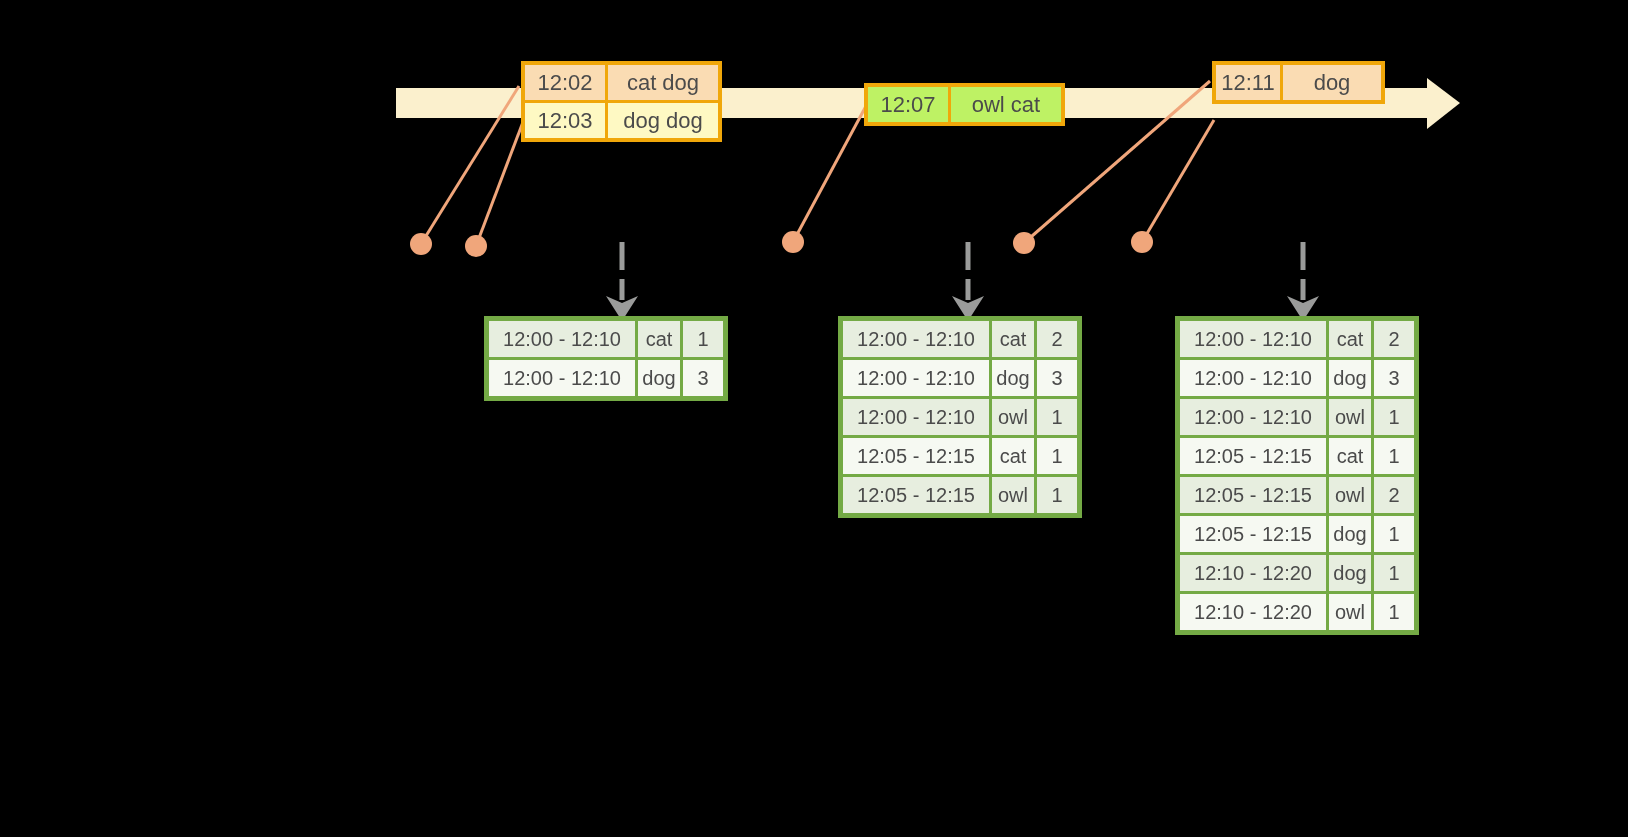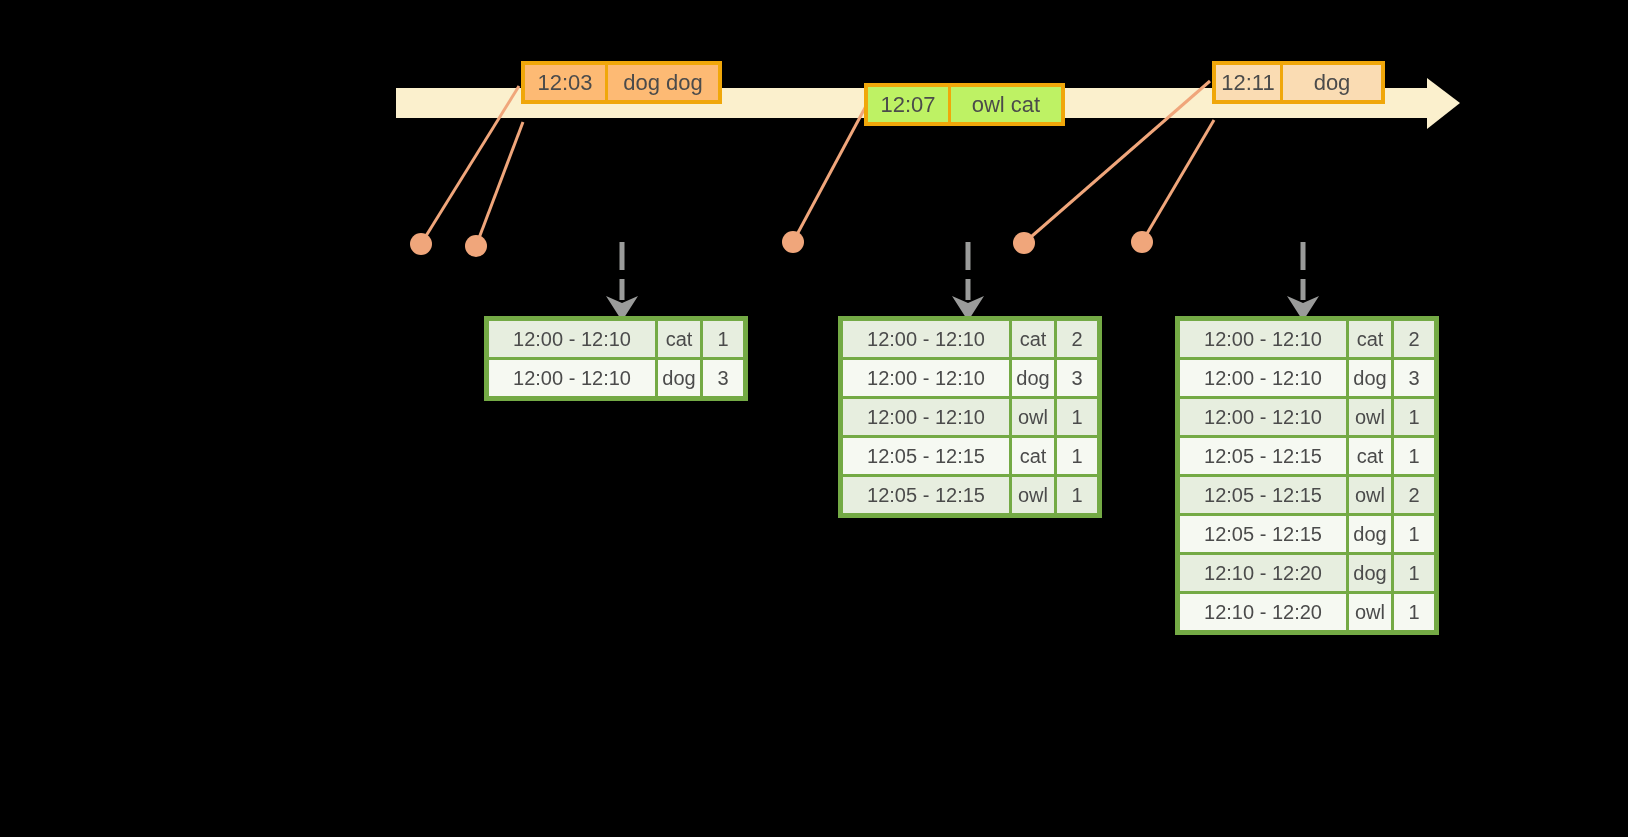--- a/index.html
+++ b/index.html
@@ -10,26 +10,26 @@
   #overlay{position:absolute;left:0;top:0;z-index:1;}
   .otable,.gtable{position:absolute;z-index:2;border-collapse:separate;border-spacing:3px;}
   .otable{background:#f0a70a;border:1px solid #f0a70a;}
   .otable td{height:35px;padding:0;text-align:center;vertical-align:middle;
              font-size:22px;color:#4b4b4b;}
   .otable td.c-time{width:80px;}
   .otable td.c-words{width:110px;}
   .otable.ot-narrow td.c-time{width:64px;margin-top:44px;}
   .otable.ot-narrow td.c-words{width:98px;}
   .tone-peach{background:#fadcb3;}
-  .tone-cream{background:#fdba74;}
+  .tone-cream{background:#fef9c3;}
   .tone-peach-light{background:#bef264;}
   .gtable{background:#74aa45;border:2px solid #74aa45;}
   .gtable td{height:36px;padding:0;text-align:center;vertical-align:middle;
              font-size:20px;color:#4b4b4b;}
-  .gtable td.c-window{width:166px;}
+  .gtable td.c-window{width:146px;}
   .gtable td.c-word{width:42px;}
   .gtable td.c-count{width:40px;}
   .tone-green{background:#e7eedf;}
   .tone-white{background:#f6f9f2;}
 </style>
 </head>
 <body>
 
 <div class="canvas">
   <svg id="overlay" width="1628" height="837" viewBox="0 0 1628 837">
@@ -48,20 +48,24 @@
       <line x1="622" y1="242" x2="622" y2="300" stroke="#9a9b9a" stroke-width="5" stroke-dasharray="28 9"></line>
       <path d="M 606 296 L 622 321 L 638 296 L 622 303 Z" fill="#9a9b9a"></path>
       <line x1="968" y1="242" x2="968" y2="300" stroke="#9a9b9a" stroke-width="5" stroke-dasharray="28 9"></line>
       <path d="M 952 296 L 968 321 L 984 296 L 968 303 Z" fill="#9a9b9a"></path>
       <line x1="1303" y1="242" x2="1303" y2="300" stroke="#9a9b9a" stroke-width="5" stroke-dasharray="28 9"></line>
       <path d="M 1287 296 L 1303 321 L 1319 296 L 1303 303 Z" fill="#9a9b9a"></path>
     </svg>
   <div id="event-tables">
       <table class="otable" style="left: 521px; top: 61px;">
         <tbody>
+          <tr>
+            <td class="c-time tone-peach">12:02</td>
+            <td class="c-words tone-peach">cat dog</td>
+          </tr>
           <tr>
             <td class="c-time tone-cream">12:03</td>
             <td class="c-words tone-cream">dog dog</td>
           </tr>
         </tbody>
       </table>
       <table class="otable" style="left: 864px; top: 83px;">
         <tbody>
           <tr>
             <td class="c-time tone-peach-light">12:07</td>

